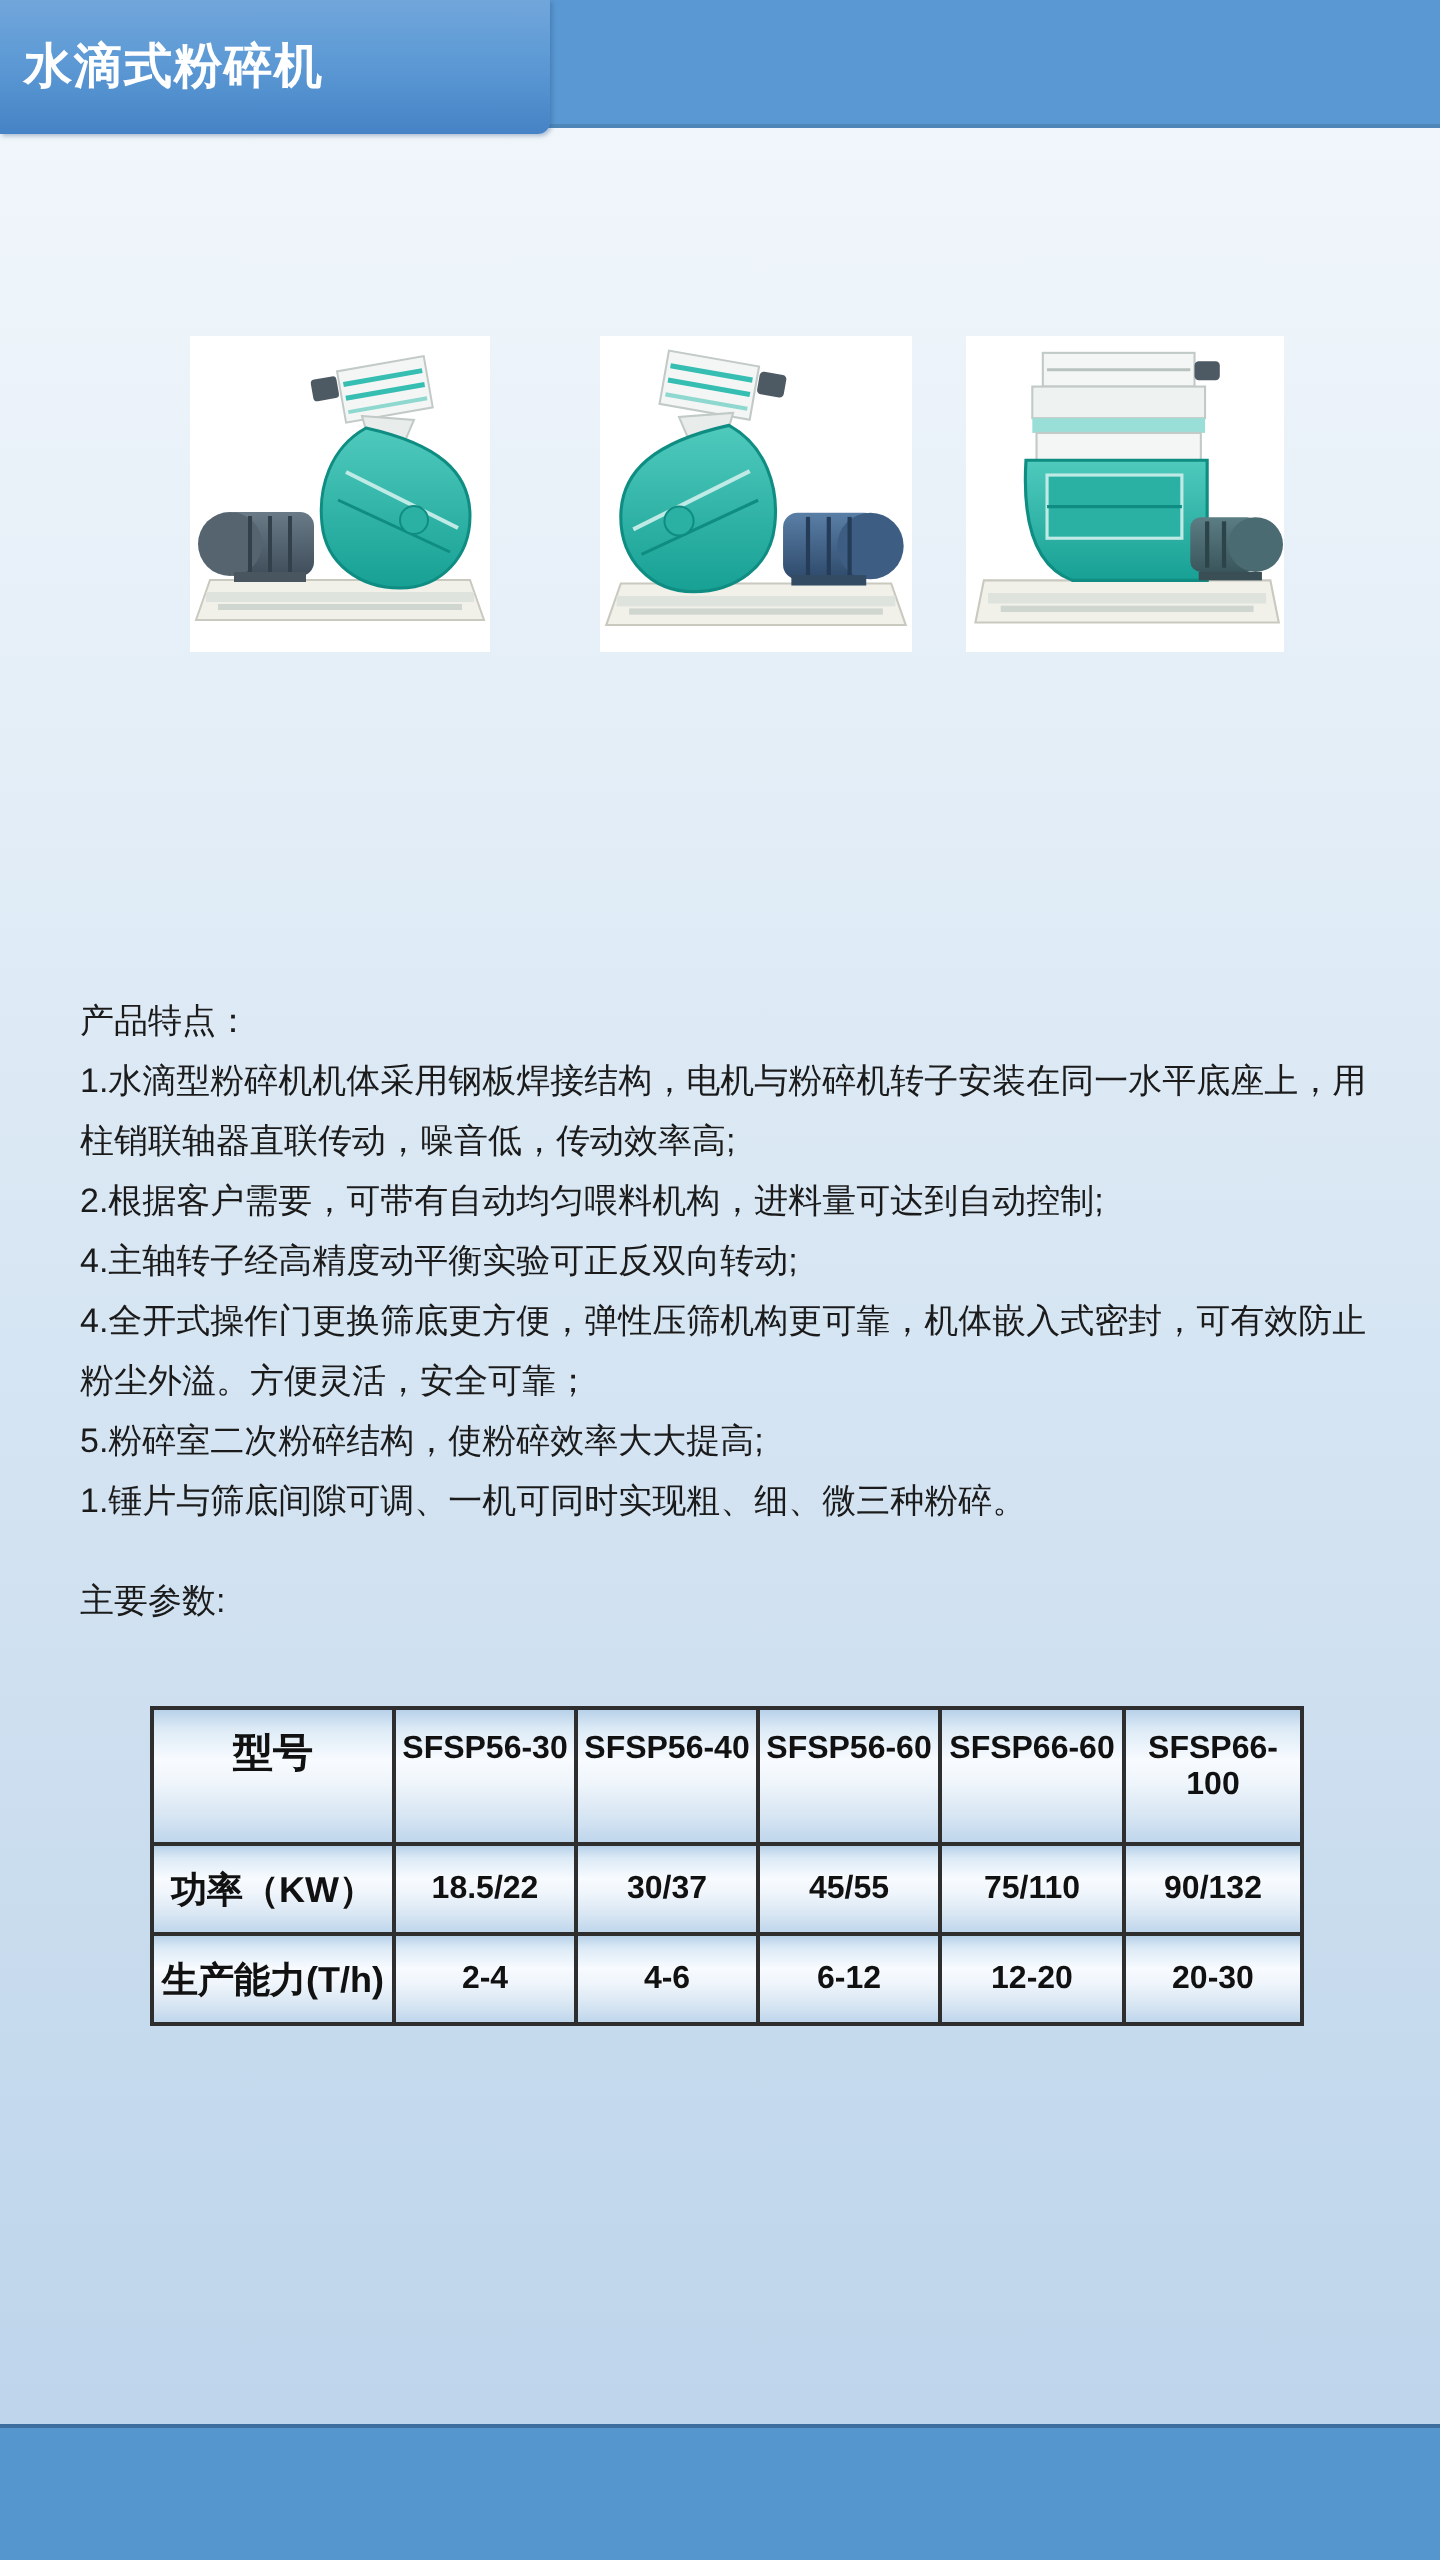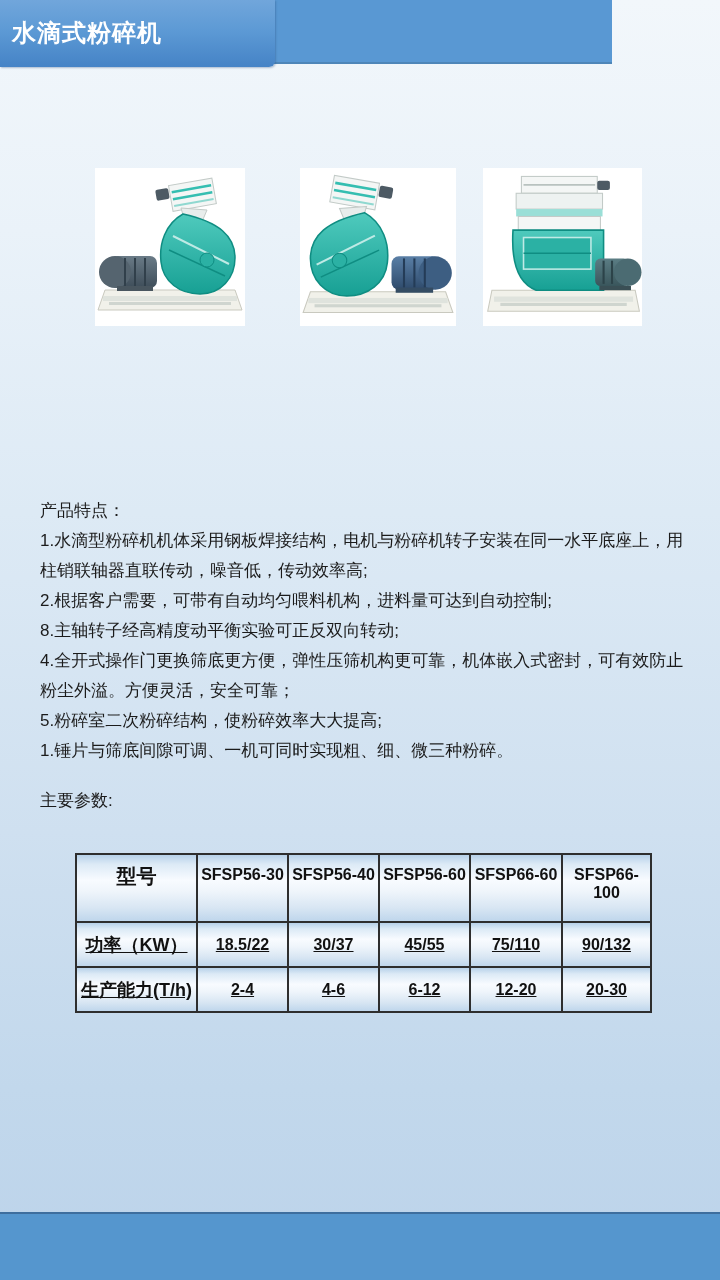--- a/index.html
+++ b/index.html
@@ -3,21 +3,21 @@
 <meta charset="utf-8">
 <style>
   html,body{margin:0;padding:0;}
   body{font-family:"Liberation Sans","DejaVu Sans",sans-serif;background:#8aa8c4;}
   .page{
     position:relative;width:720px;height:1280px;margin:0 auto;overflow:hidden;
     background:linear-gradient(180deg,#f2f7fb 0%,#eaf2f9 18%,#ddeaf5 40%,#cfe0f0 65%,#c2d8ec 85%,#bcd3ea 100%);
   }
   
   .header{
-    position:absolute;left:0;top:0;width:612px;height:64px;
+    position:absolute;left:0;top:0;width:720px;height:64px;
     background:#5998d3;border-bottom:2px solid #4e86b8;box-sizing:border-box;
   }
   .header-tab{
     position:absolute;left:0;top:0;width:275px;height:67px;
     background:linear-gradient(180deg,#71a6db 0%,#5d9ad5 45%,#4583c6 100%);
     border-bottom-right-radius:6px;
     box-shadow:1px 1px 2px rgba(40,80,130,.35);
   }
   .page-title{
     position:absolute;left:12px;top:17px;margin:0;
@@ -49,21 +49,21 @@
     border-collapse:collapse;table-layout:fixed;color:#111111;
   }
   .params-table td,.params-table th{
     border:2px solid #2e2e2e;
     background:linear-gradient(180deg,#b7d1e9 0%,#dceaf6 14%,#f8fbff 38%,#eff5fb 55%,#d8e6f3 80%,#bfd6ec 100%);
     text-align:center;padding:0;
   }
   .params-table tr.head-row th{height:55px;vertical-align:top;}
   .params-table th.model-name{font-size:16px;font-weight:bold;padding-top:11px;}
   .params-table th.col-type{font-size:20px;font-weight:bold;padding-top:8px;}
-  .params-table tr.data-row td{height:43px;vertical-align:middle;font-weight:bold;text-decoration:underline;}
+  .params-table tr.data-row td{height:43px;vertical-align:middle;font-weight:bold;}
   .params-table td.row-label{font-size:18px;}
   .params-table td.val{font-size:16px;}
 </style>
 </head>
 <body>
 
 <div class="page">
 
   <div class="header">
     <div class="header-tab">
@@ -175,21 +175,21 @@
       <line x1="122" y1="88" x2="122" y2="110" stroke="#2c4349" stroke-width="2"></line>
       <rect x="110" y="112" width="30" height="4" fill="#3a4f55"></rect>
     </svg>
   </div>
 
 
   <div class="textblock features">
     <p>产品特点：</p>
     <p>1.水滴型粉碎机机体采用钢板焊接结构，电机与粉碎机转子安装在同一水平底座上，用柱销联轴器直联传动，噪音低，传动效率高;</p>
     <p>2.根据客户需要，可带有自动均匀喂料机构，进料量可达到自动控制;</p>
-    <p>8.主轴转子经高精度动平衡实验可正反双向转动;</p>
+    <p>4.主轴转子经高精度动平衡实验可正反双向转动;</p>
     <p>4.全开式操作门更换筛底更方便，弹性压筛机构更可靠，机体嵌入式密封，可有效防止粉尘外溢。方便灵活，安全可靠；</p>
     <p>5.粉碎室二次粉碎结构，使粉碎效率大大提高;</p>
     <p>1.锤片与筛底间隙可调、一机可同时实现粗、细、微三种粉碎。</p>
   </div>
 
   <div class="textblock params-heading">主要参数:</div>
 
   <table class="params-table">
     <colgroup>
       <col style="width:121px">

